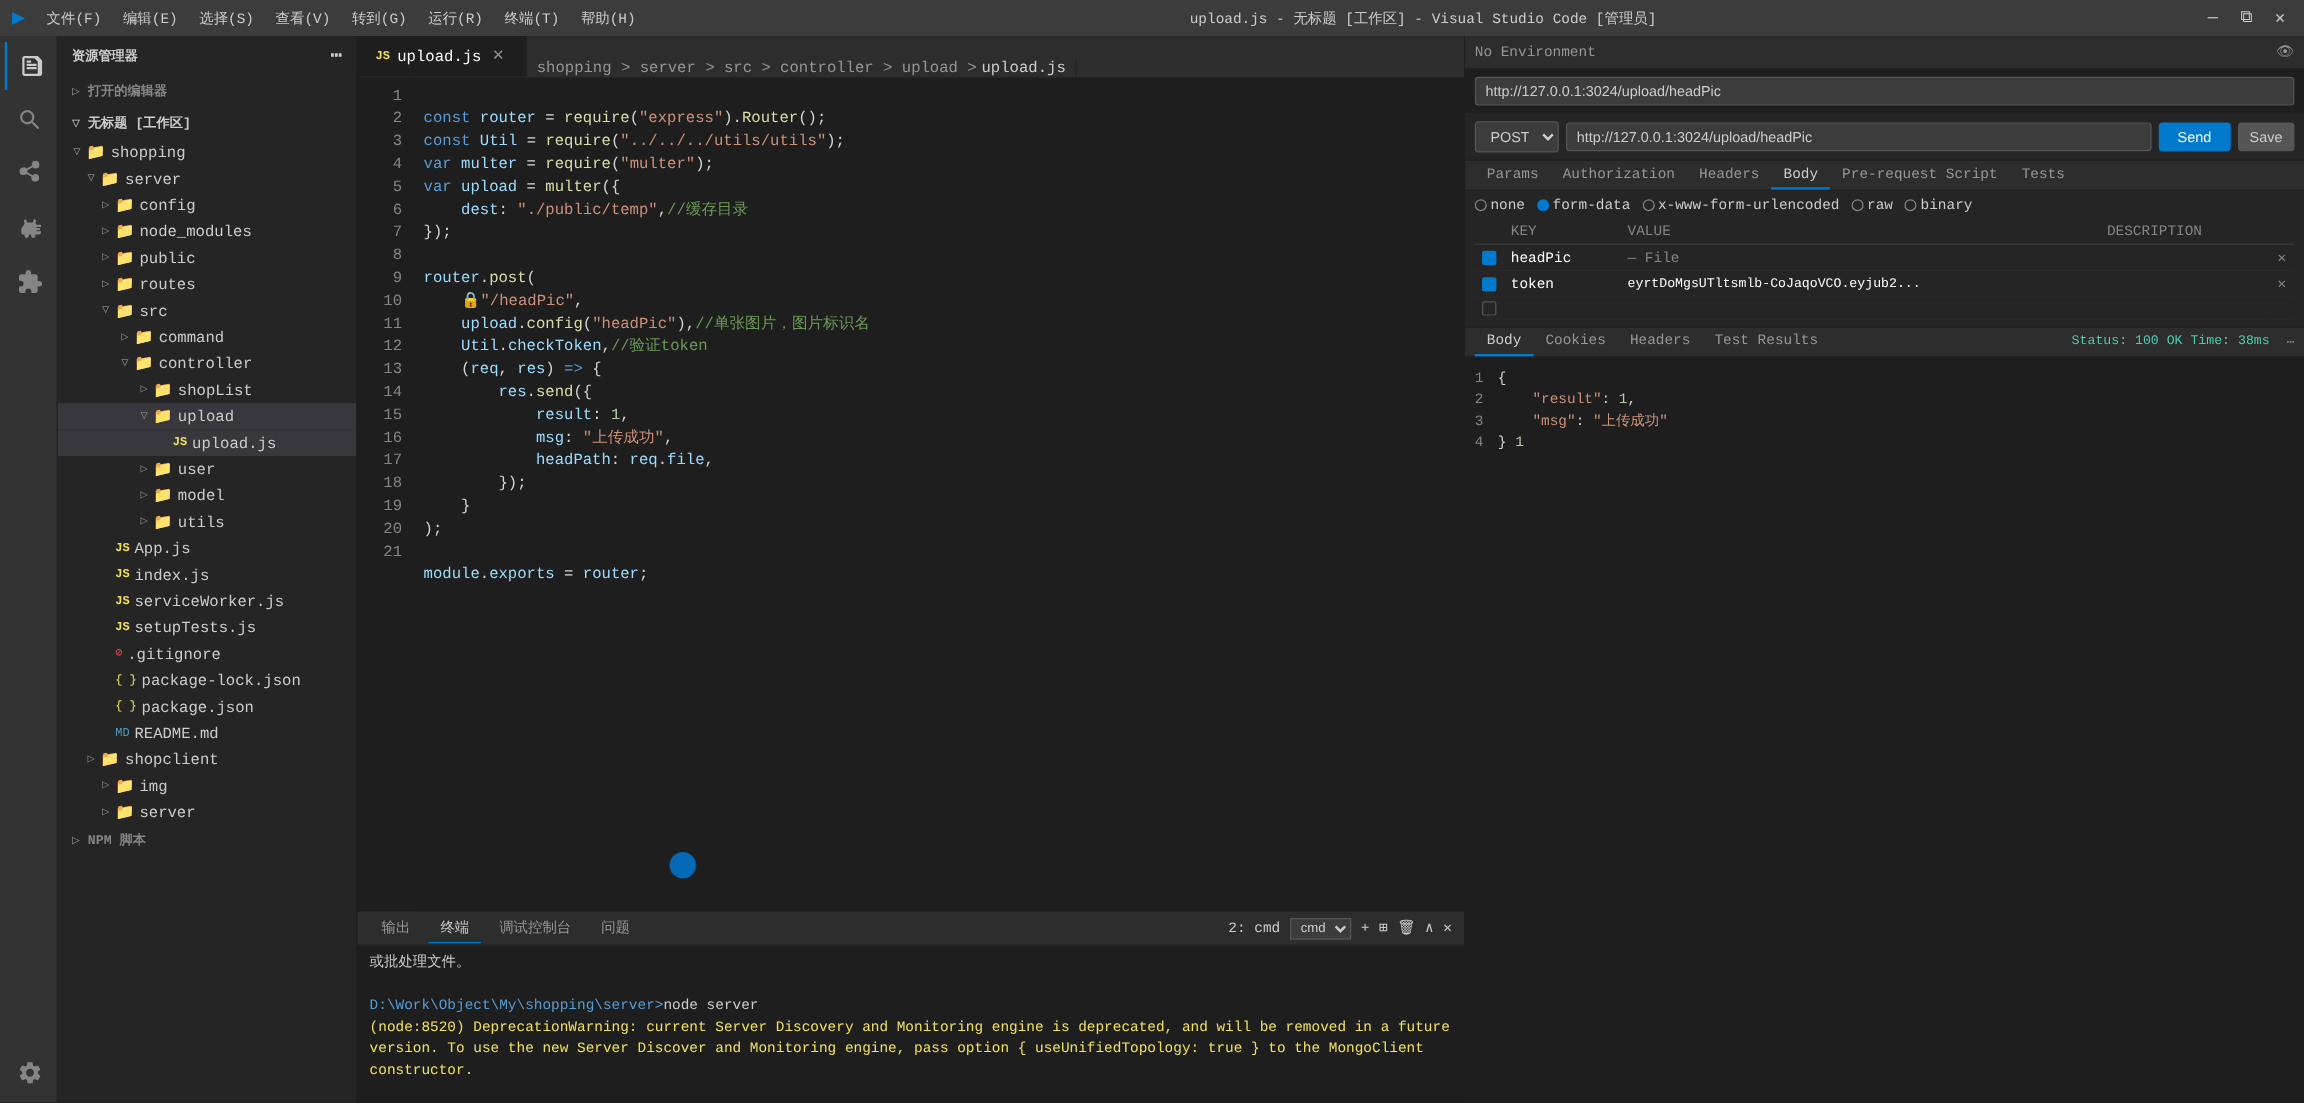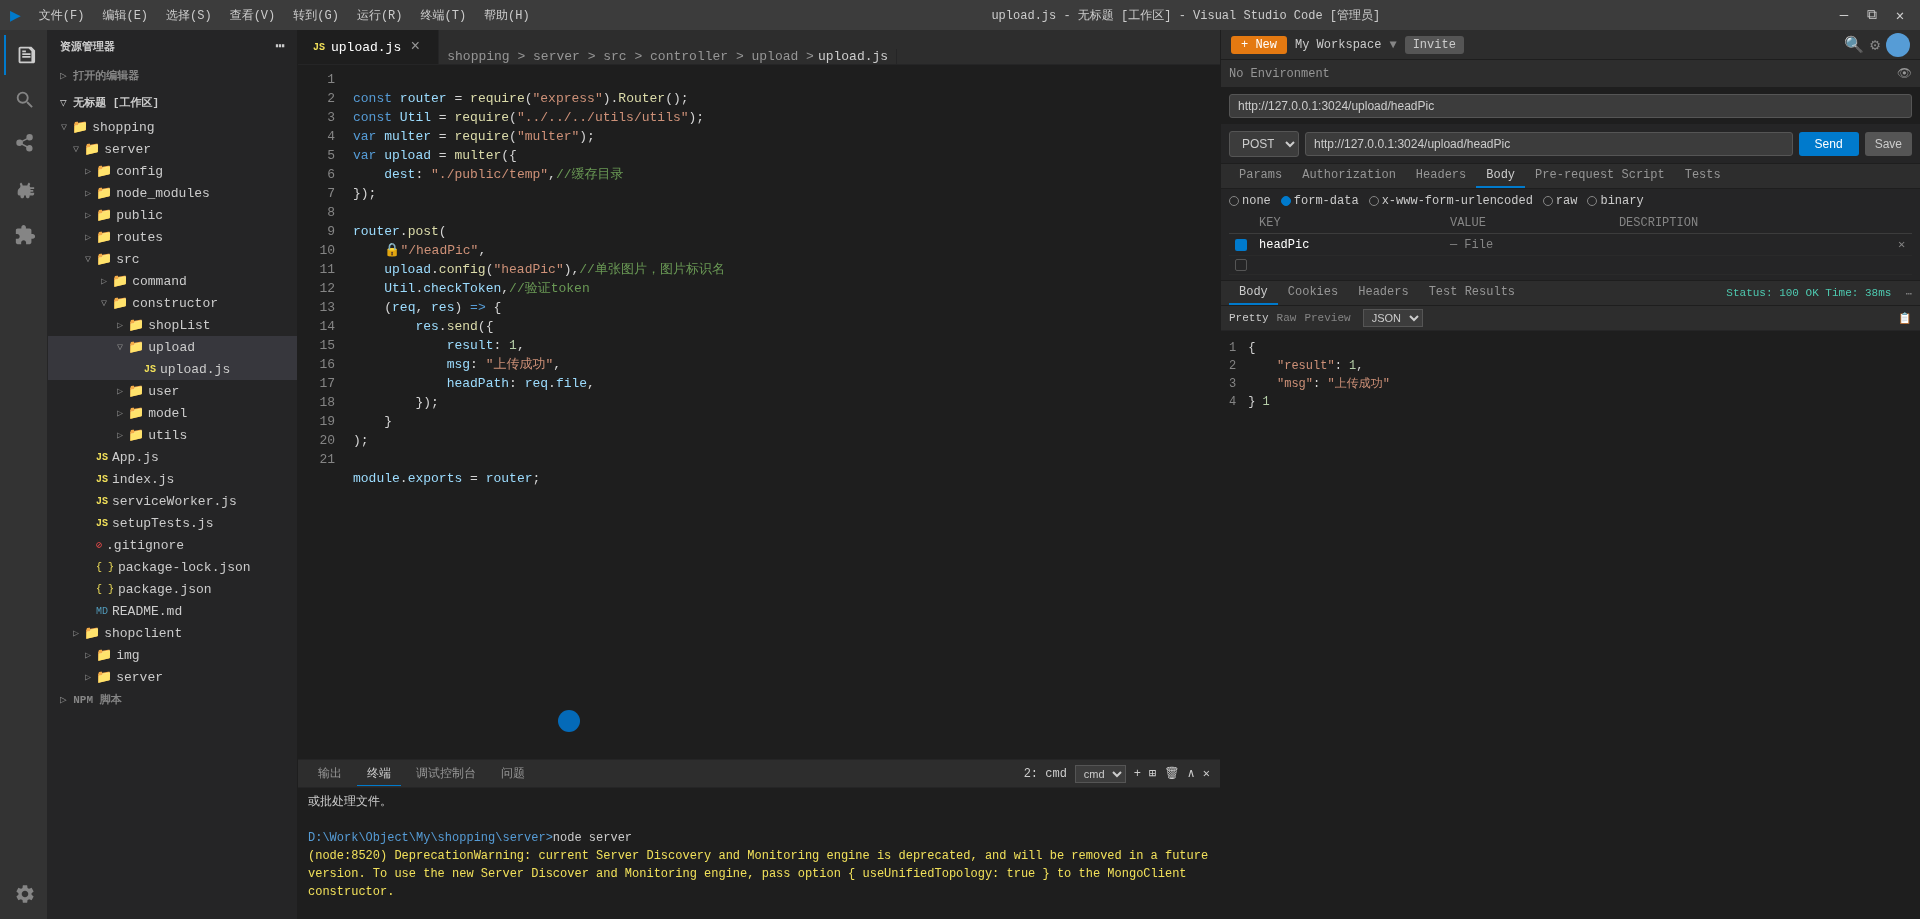--- a/index.html
+++ b/index.html
@@ -574,21 +574,21 @@
         <span>src</span>
       </div>
       <div class="tree-item" style="padding-left:48px;">
         <span class="tree-arrow">▷</span>
         <span class="tree-icon folder-icon">📁</span>
         <span>command</span>
       </div>
       <div class="tree-item" style="padding-left:48px;">
         <span class="tree-arrow">▽</span>
         <span class="tree-icon folder-icon">📁</span>
-        <span>constructor</span>
+        <span>controller</span>
       </div>
       <div class="tree-item" style="padding-left:64px;">
         <span class="tree-arrow">▷</span>
         <span class="tree-icon folder-icon">📁</span>
         <span>shopList</span>
       </div>
       <div class="tree-item active" style="padding-left:64px;">
         <span class="tree-arrow">▽</span>
         <span class="tree-icon folder-icon">📁</span>
         <span>upload</span>
@@ -764,31 +764,20 @@
         <div class="terminal-line">&nbsp;</div>
         <div class="terminal-line"><span class="terminal-path">D:\Work\Object\My\shopping\server&gt;</span>node server</div>
         <div class="terminal-warn">(node:8520) DeprecationWarning: current Server Discovery and Monitoring engine is deprecated, and will be removed in a future version. To use the new Server Discover and Monitoring engine, pass option { useUnifiedTopology: true } to the MongoClient constructor.</div>
 
       </div>
     </div>
   </div>
 
   <div id="right-panel">
 
-    <div id="right-panel-header">
-      <span style="background:#e47911;color:white;padding:2px 10px;border-radius:3px;font-size:12px;cursor:pointer;">+ New</span>
-      <span style="color:#cccccc;font-size:12px;">My Workspace</span>
-      <span style="color:#858585;font-size:12px;">▼</span>
-      <span style="background:#555;color:#cccccc;padding:2px 8px;border-radius:3px;font-size:12px;cursor:pointer;">Invite</span>
-      <div style="margin-left:auto;display:flex;gap:6px;align-items:center;">
-        <span style="color:#858585;font-size:16px;">🔍</span>
-        <span style="color:#858585;font-size:16px;">⚙</span>
-        <span style="width:24px;height:24px;border-radius:50%;background:#569cd6;display:inline-block;vertical-align:middle;"></span>
-      </div>
-    </div>
 
     <div style="height:28px;background:#2d2d2d;display:flex;align-items:center;padding:0 8px;gap:8px;border-bottom:1px solid #1e1e1e;font-size:12px;color:#969696;">
       <span>No Environment</span>
       <span style="margin-left:auto;">👁</span>
     </div>
 
     <div style="padding:6px 8px;background:#1e1e1e;border-bottom:1px solid #252526;">
       <input id="request-url-display" type="text" value="http://127.0.0.1:3024/upload/headPic" style="width: 100%; background: rgb(60, 60, 60); border: 1px solid rgb(85, 85, 85); color: rgb(204, 204, 204); padding: 4px 8px; font-size: 12px; border-radius: 3px;" readonly="">
     </div>
 
@@ -852,20 +841,29 @@
             <td>
                 <div class="row-check"></div>
               </td>
             <td>headPic</td>
             <td style="color:#858585;">— File</td>
             <td></td>
             <td style="color:#858585;cursor:pointer;">✕</td>
           </tr>
           <tr>
             <td>
+                <div class="row-check"></div>
+              </td>
+            <td>token</td>
+            <td style="font-size:11px;">eyrtDoMgsUTltsmlb-CoJaqoVCO.eyjub2...</td>
+            <td></td>
+            <td style="color:#858585;cursor:pointer;">✕</td>
+          </tr>
+          <tr>
+            <td>
                 <div class="row-check" style="background:transparent;border:1px solid #555;"></div>
               </td>
             <td></td>
             <td></td>
             <td></td>
             <td></td>
           </tr>
         </tbody>
       </table>
     </div>
@@ -873,29 +871,20 @@
     <div id="response-area">
       <div id="response-tabs">
         <span class="res-tab active">Body</span>
         <span class="res-tab">Cookies</span>
         <span class="res-tab">Headers</span>
         <span class="res-tab">Test Results</span>
         <span class="res-status">Status: 100 OK  Time: 38ms</span>
         <span style="margin-left:8px;font-size:11px;color:#858585;cursor:pointer;">⋯</span>
       </div>
 
-      <div style="display:flex;align-items:center;padding:3px 8px;gap:8px;border-bottom:1px solid #252526;background:#2d2d2d;font-size:11px;">
-        <span style="color:#cccccc;cursor:pointer;">Pretty</span>
-        <span style="color:#858585;cursor:pointer;">Raw</span>
-        <span style="color:#858585;cursor:pointer;">Preview</span>
-        <select style="background:#3c3c3c;border:1px solid #555;color:#cccccc;font-size:11px;padding:1px 4px;margin-left:4px;">
-          <option>JSON</option>
-        </select>
-        <span style="margin-left:auto;">📋</span>
-      </div>
       <div id="response-content">
         <div style="display:flex;color:#858585;font-size:12px;">
           <div style="margin-right:12px;user-select:none;">
             <div>1</div>
               <div>2</div>
               <div>3</div>
               <div>4</div>
           </div>
           <div>
             <div><span class="op">{</span></div>

